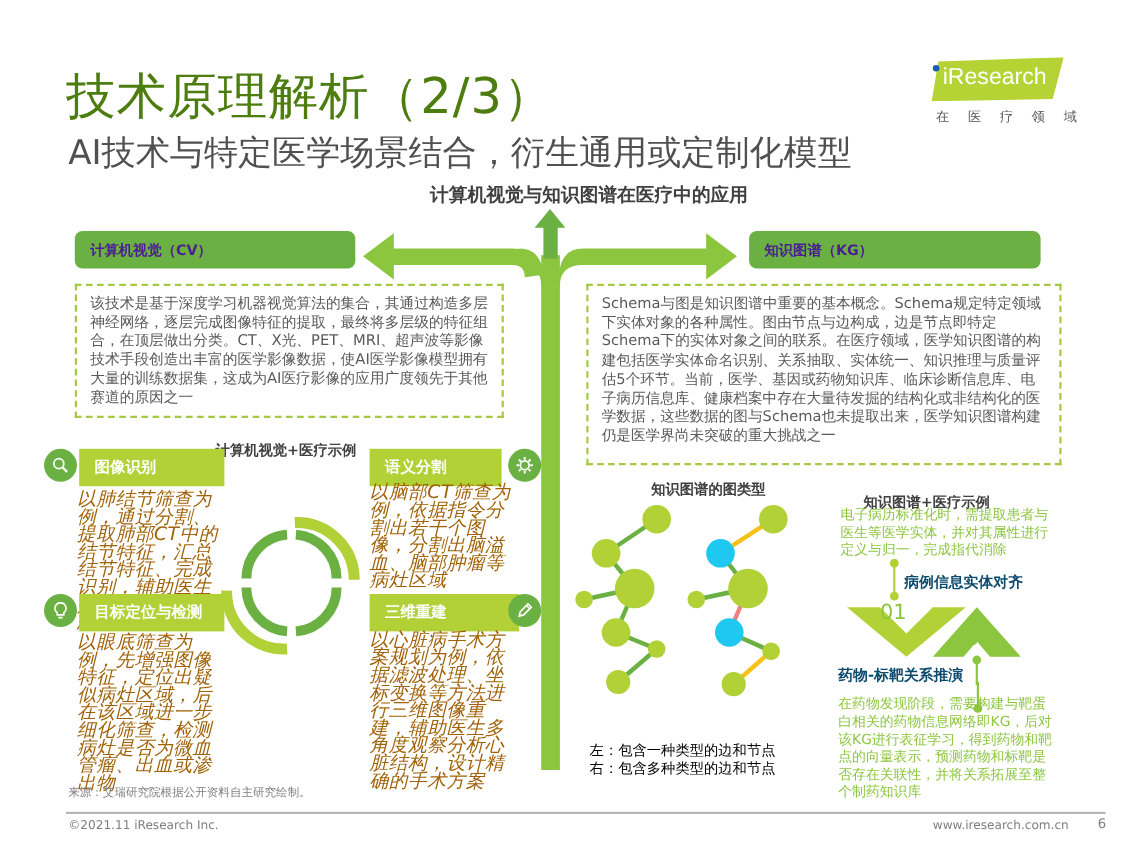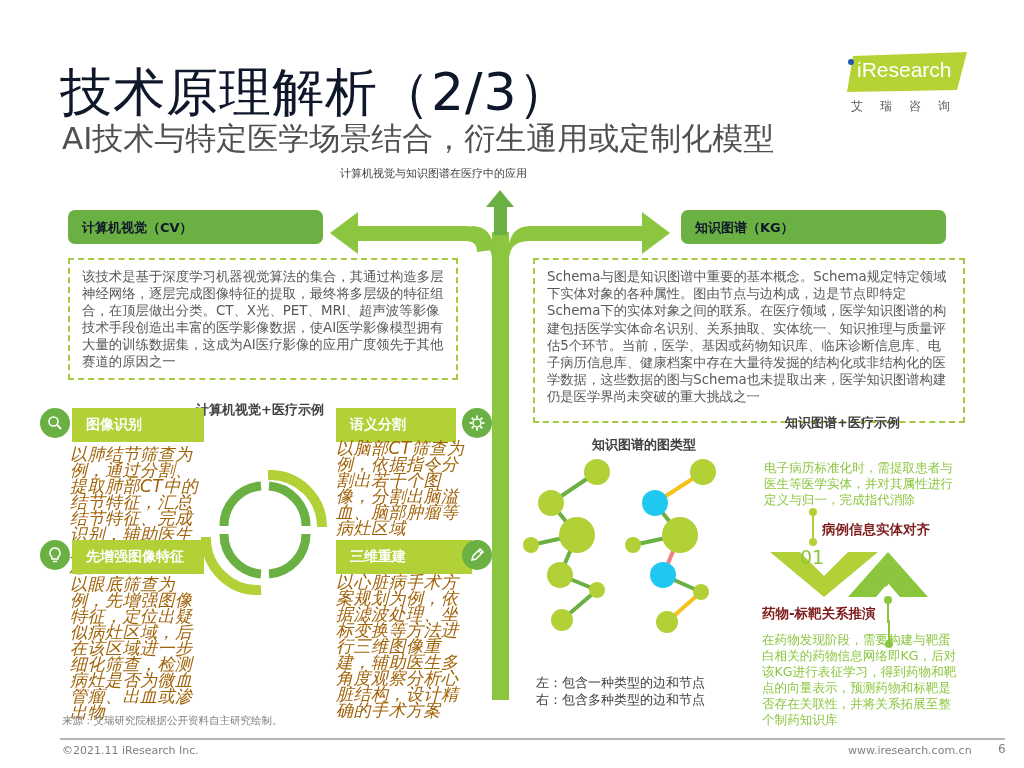--- a/index.html
+++ b/index.html
@@ -1,58 +1,58 @@
 <!DOCTYPE html>
 <html><head>
 <meta charset="utf-8">
 <style>
   * { box-sizing: border-box; margin: 0; padding: 0; }
   html, body { width: 1024px; height: 768px; background: #ffffff; overflow: hidden; }
   body { position: relative; font-family: "DejaVu Sans", "Liberation Sans", sans-serif; color: #595959; }
   .abs { position: absolute; }
 
-  .title { left: 60px; top: 58px; font-size: 52px; color: #0f172a; letter-spacing: 1px; white-space: nowrap; font-weight: normal; }
+  .title { left: 60px; top: 58px; font-size: 45px; color: #4d7c0f; letter-spacing: 1px; white-space: nowrap; font-weight: normal; }
   .subtitle { left: 62px; top: 118px; font-size: 31px; color: #505050; white-space: nowrap; }
-  .center-heading { left: 340px; top: 166px; width: 340px; text-align: left; font-size: 11px; font-weight: normal; color: #404040; white-space: nowrap; }
+  .center-heading { left: 340px; top: 166px; width: 340px; text-align: right; font-size: 17px; font-weight: bold; color: #404040; white-space: nowrap; }
 
   .logo { left: 845px; top: 52px; width: 130px; height: 70px; }
   .logo-box { position: absolute; left: 0; top: 0; width: 122px; height: 40px; }
   .logo-text { position: absolute; left: 12px; top: 6px; font-size: 21px; color: #ffffff; font-family: "Liberation Sans", sans-serif; white-space: nowrap; }
   .logo-cn { position: absolute; left: 6px; top: 46px; font-size: 12px; color: #595959; letter-spacing: 17px; white-space: nowrap; }
 
-  .section-bar { height: 34px; border-radius: 7px; background: #6ab043; color: #0f172a; font-weight: bold; font-size: 13px; padding: 9px 14px; white-space: nowrap; }
+  .section-bar { height: 34px; border-radius: 7px; background: #6ab043; color: #4c1d95; font-weight: bold; font-size: 13px; padding: 9px 14px; white-space: nowrap; }
   .dashed-box { border: 2px dashed #a5c940; padding: 8px 12px; font-size: 13.4px; line-height: 17px; color: #595959; }
 
   .sub-heading { font-size: 13px; font-weight: bold; color: #404040; white-space: nowrap; }
   .cv-label { height: 34px; background: #b1d136; color: #fff; font-weight: bold; font-size: 14px; padding: 8px 0 16px 14px; white-space: nowrap; }
   .cv-text { font-size: 17px; line-height: 16px; color: #a16207; letter-spacing: 0.5px; font-style: italic; }
   .icon-circle { width: 30px; height: 30px; border-radius: 50%; background: #6ab043; display: flex; align-items: center; justify-content: center; }
 
   .kg-green { color: #8cc63f; font-size: 12.6px; line-height: 16px; }
-  .kg-bold { color: #7f1d1d; font-weight: bold; font-size: 13px; white-space: nowrap; }
+  .kg-bold { color: #0c4a6e; font-weight: bold; font-size: 13px; white-space: nowrap; }
 
   .source { left: 62px; top: 714px; font-size: 10.5px; color: #7f7f7f; white-space: nowrap; }
   .footer-line { top: 738px; height: 2px; background: #b5b5b5; }
   .copyright { left: 62px; top: 744px; font-size: 11px; color: #7f7f7f; white-space: nowrap; }
   .website { left: 848px; top: 744px; font-size: 11px; color: #7f7f7f; white-space: nowrap; }
   .pagenum { left: 998px; top: 742px; font-size: 12px; color: #7f7f7f; }
 </style>
 </head>
 <body>
 
 <div class="abs title">技术原理解析（2/3）</div>
 <div class="abs subtitle">AI技术与特定医学场景结合，衍生通用或定制化模型</div>
 
 <div class="abs logo">
   <svg class="logo-box" viewBox="0 0 122 40">
     <polygon points="8,4 122,0 112,38 2,40" fill="#b5d334"></polygon>
     <circle cx="6" cy="10" r="3" fill="#1e5ba8"></circle>
   </svg>
   <span class="logo-text">iResearch</span>
-  <span class="logo-cn">艾瑞咨询</span>
+  <span class="logo-cn">在医疗领域</span>
 </div>
 
 <div class="abs center-heading">计算机视觉与知识图谱在医疗中的应用</div>
 
 <svg class="abs" style="left:0;top:0;" width="1024" height="768">
 
   <rect x="492" y="232" width="17" height="468" fill="#8cc63f"></rect>
 
   <path d="M 492 250 Q 492 226 466 226 L 350 226 L 350 241 L 466 241 Q 477 241 477 252 Z" fill="#8cc63f"></path>
   <path d="M 330 233 L 358 212 L 358 254 Z" fill="#8cc63f"></path>
@@ -95,21 +95,21 @@
     </svg>
 </div>
 <div class="abs cv-text" style="left:336px;top:440px;width:130px;">以脑部CT筛查为例，依据指令分割出若干个图像，分割出脑溢血、脑部肿瘤等病灶区域</div>
 
 <div class="abs icon-circle" style="left:40px;top:540px;">
   <svg width="18" height="18" viewBox="0 0 18 18">
       <path d="M9 2 A5 5 0 0 1 12 11 L12 13 L6 13 L6 11 A5 5 0 0 1 9 2 Z" fill="none" stroke="#fff" stroke-width="1.5"></path>
       <line x1="7" y1="15.5" x2="11" y2="15.5" stroke="#fff" stroke-width="1.5"></line>
     </svg>
 </div>
-<div class="abs cv-label" style="left:72px;top:540px;width:132px;">先增强图像特征</div>
+<div class="abs cv-label" style="left:72px;top:540px;width:132px;">目标定位与检测</div>
 <div class="abs cv-text" style="left:70px;top:576px;width:130px;">以眼底筛查为例，先增强图像特征，定位出疑似病灶区域，后在该区域进一步细化筛查，检测病灶是否为微血管瘤、出血或渗出物</div>
 
 <div class="abs cv-label" style="left:336px;top:540px;width:136px;">三维重建</div>
 <div class="abs icon-circle" style="left:462px;top:540px;">
   <svg width="18" height="18" viewBox="0 0 18 18">
       <path d="M4 14 L5 10 L12 3 L15 6 L8 13 Z" fill="none" stroke="#fff" stroke-width="1.5"></path>
       <line x1="10.5" y1="4.5" x2="13.5" y2="7.5" stroke="#fff" stroke-width="1.3"></line>
     </svg>
 </div>
 <div class="abs cv-text" style="left:336px;top:574px;width:130px;">以心脏病手术方案规划为例，依据滤波处理、坐标变换等方法进行三维图像重建，辅助医生多角度观察分析心脏结构，设计精确的手术方案</div>
@@ -164,26 +164,26 @@
   </g>
   <circle cx="188" cy="17" r="13" fill="#b1d136"></circle>
   <circle cx="140" cy="48" r="13" fill="#1ec8f0"></circle>
   <circle cx="165" cy="80" r="18" fill="#b1d136"></circle>
   <circle cx="118" cy="90" r="8" fill="#b1d136"></circle>
   <circle cx="148" cy="120" r="13" fill="#1ec8f0"></circle>
   <circle cx="186" cy="137" r="8" fill="#b1d136"></circle>
   <circle cx="152" cy="167" r="11" fill="#b1d136"></circle>
 </svg>
 
-<div class="abs" style="left:536px;top:674px;font-size:13px;line-height:17px;color:#404040;white-space:nowrap;">
+<div class="abs" style="left:536px;top:674px;font-size:13px;line-height:17px;color:#000000;white-space:nowrap;">
   <div>左：包含一种类型的边和节点</div>
   <div>右：包含多种类型的边和节点</div>
 </div>
 
-<div class="abs sub-heading" style="left:785px;top:414px;text-align:center;">知识图谱+医疗示例</div>
+<div class="abs sub-heading" style="left:785px;top:448px;text-align:center;">知识图谱+医疗示例</div>
 <div class="abs kg-green" style="left:764px;top:460px;width:200px;">电子病历标准化时，需提取患者与医生等医学实体，并对其属性进行定义与归一，完成指代消除</div>
 
 <svg class="abs" style="left:760px;top:505px;" width="210" height="120" viewBox="0 0 210 120">
 
   <line x1="53" y1="8" x2="53" y2="34" stroke="#b1d136" stroke-width="2"></line>
   <circle cx="53" cy="7" r="4" fill="#b1d136"></circle>
   <circle cx="53" cy="37" r="4" fill="#b1d136"></circle>
 
   <polygon points="10,47 40,47 64,71 88,47 118,47 64,92" fill="#b1d136"></polygon>
 

